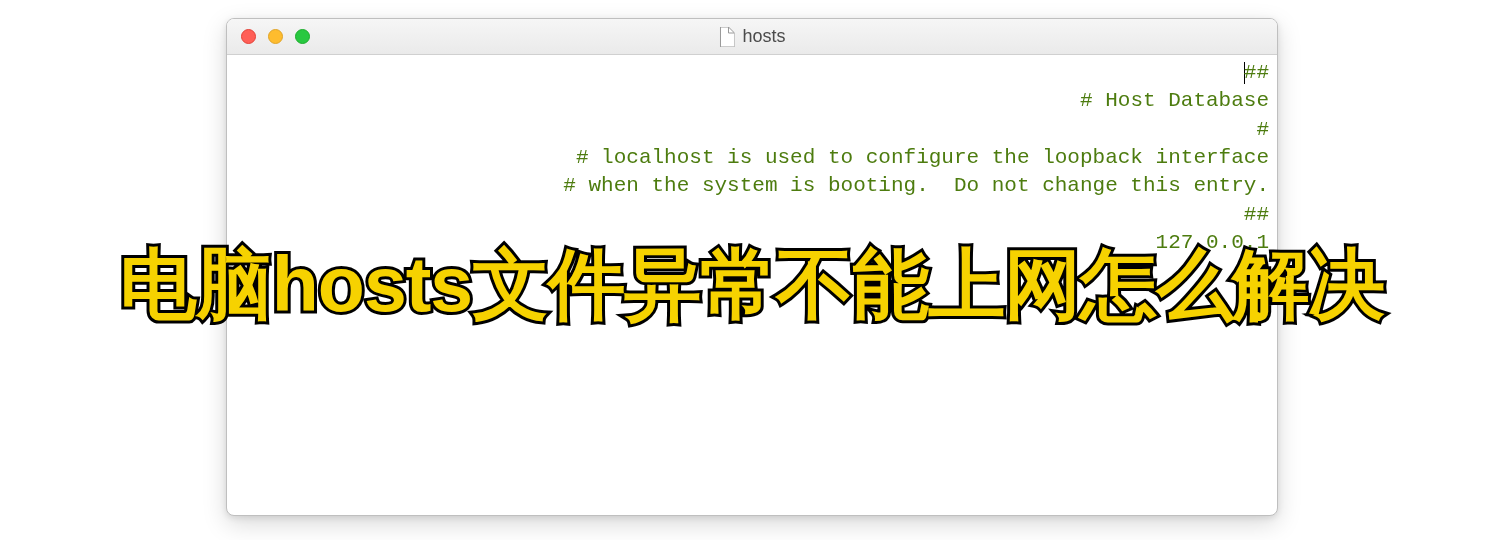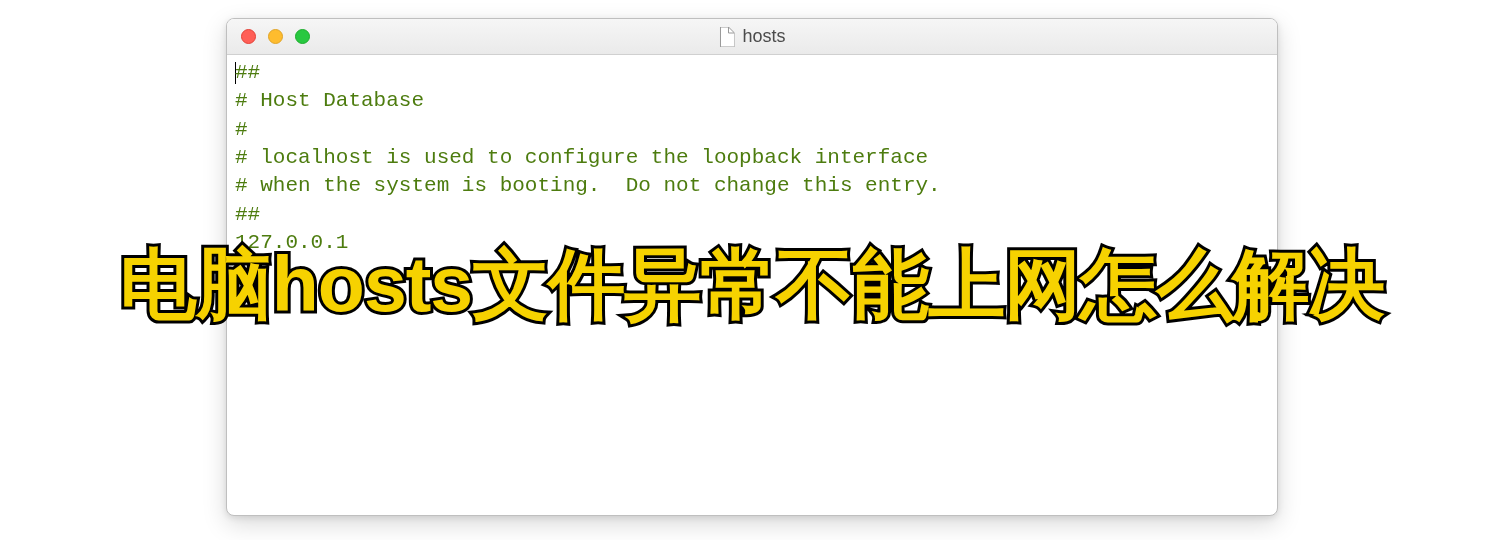--- a/index.html
+++ b/index.html
@@ -19,20 +19,21 @@
       position: absolute;
       left: 226px;
       top: 18px;
       width: 1052px;
       height: 498px;
       background: #ffffff;
       border: 1px solid #bfbfbf;
       border-radius: 8px;
       box-shadow: 0 8px 24px rgba(0,0,0,0.15), 0 2px 6px rgba(0,0,0,0.1);
       overflow: hidden;
+      text-align: right;
     }
     .titlebar {
       height: 36px;
       background: linear-gradient(to bottom, #f6f6f6, #eaeaea);
       border-bottom: 1px solid #d0d0d0;
       display: flex;
       align-items: center;
       position: relative;
     }
     .traffic-lights {

